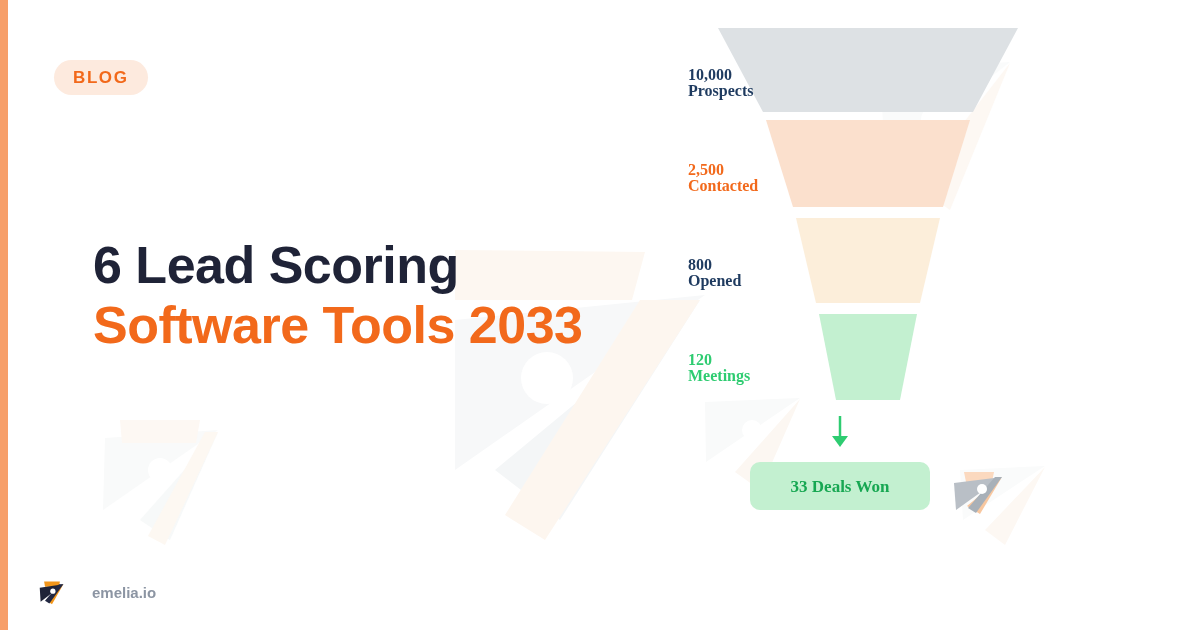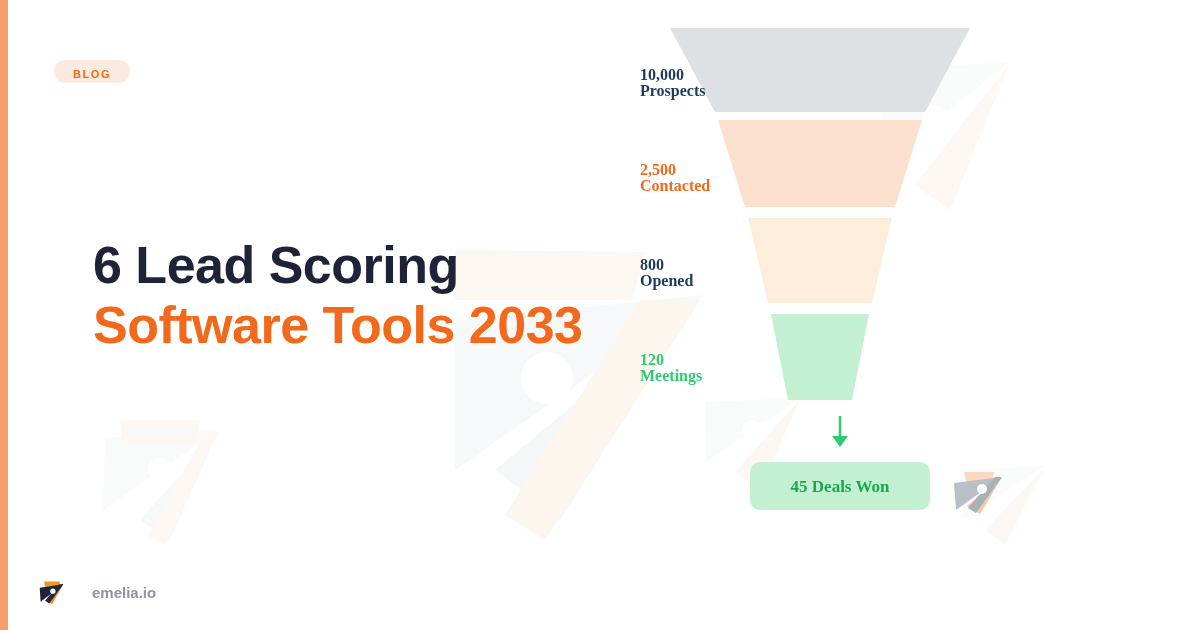--- a/index.html
+++ b/index.html
@@ -39,25 +39,25 @@
     width: 1200px;
     height: 630px;
     pointer-events: none;
   }
 
   
   .blog-badge {
     position: absolute;
     left: 54px;
     top: 60px;
-    padding: 9px 19px 3px 19px;
+    padding: 9px 19px 9px 19px;
     background: #fdeade;
     border-radius: 40px;
     color: #f2691b;
-    font-size: 11px;
+    font-size: 17px;
     font-weight: bold;
     letter-spacing: 1.6px;
     line-height: 1;
   }
 
   
   .headline {
     position: absolute;
     left: 54px;
     top: 235px;
@@ -71,21 +71,21 @@
     line-height: 60px;
     letter-spacing: -0.5px;
     white-space: nowrap;
   }
   .headline .line-1 { color: #1f2337; }
   .headline .line-2 { color: #f2691b; }
 
   
   .funnel {
     position: absolute;
-    left: 640px;
+    left: 688px;
     top: 0px;
     width: 400px;
     height: 630px;
   }
   .funnel-stage {
     position: absolute;
     left: 0;
     top: 0;
   }
   .stage-label {
@@ -238,21 +238,21 @@
     </div>
 
   </div>
 
   <svg class="funnel-arrow" viewBox="0 0 44 36" xmlns="http://www.w3.org/2000/svg">
     <line x1="22" y1="2" x2="22" y2="24" stroke="#2ecc71" stroke-width="2.5"></line>
     <polygon points="22,33 14,22 30,22" fill="#2ecc71"></polygon>
   </svg>
 
   <div class="deals-pill">
-    <span class="deals-pill-label">45 Deals Won</span>
+    <span class="deals-pill-label">33 Deals Won</span>
   </div>
 
   <svg class="deco-plane" viewBox="0 0 62 48" xmlns="http://www.w3.org/2000/svg">
     <path d="M14 6 L44 6 L42 16 L16 16 Z" fill="#fbd9bf"></path>
     <path d="M4 17 L52 11 L6 44 Z" fill="#b9bfc6"></path>
     <path d="M52 11 L30 48 L17 40 Z" fill="#f8c79f"></path>
     <path d="M52 11 L26 47 L18 42 L45 11 Z" fill="#a8b0b8"></path>
     <circle cx="32" cy="23" r="5" fill="#ffffff"></circle>
   </svg>
 

